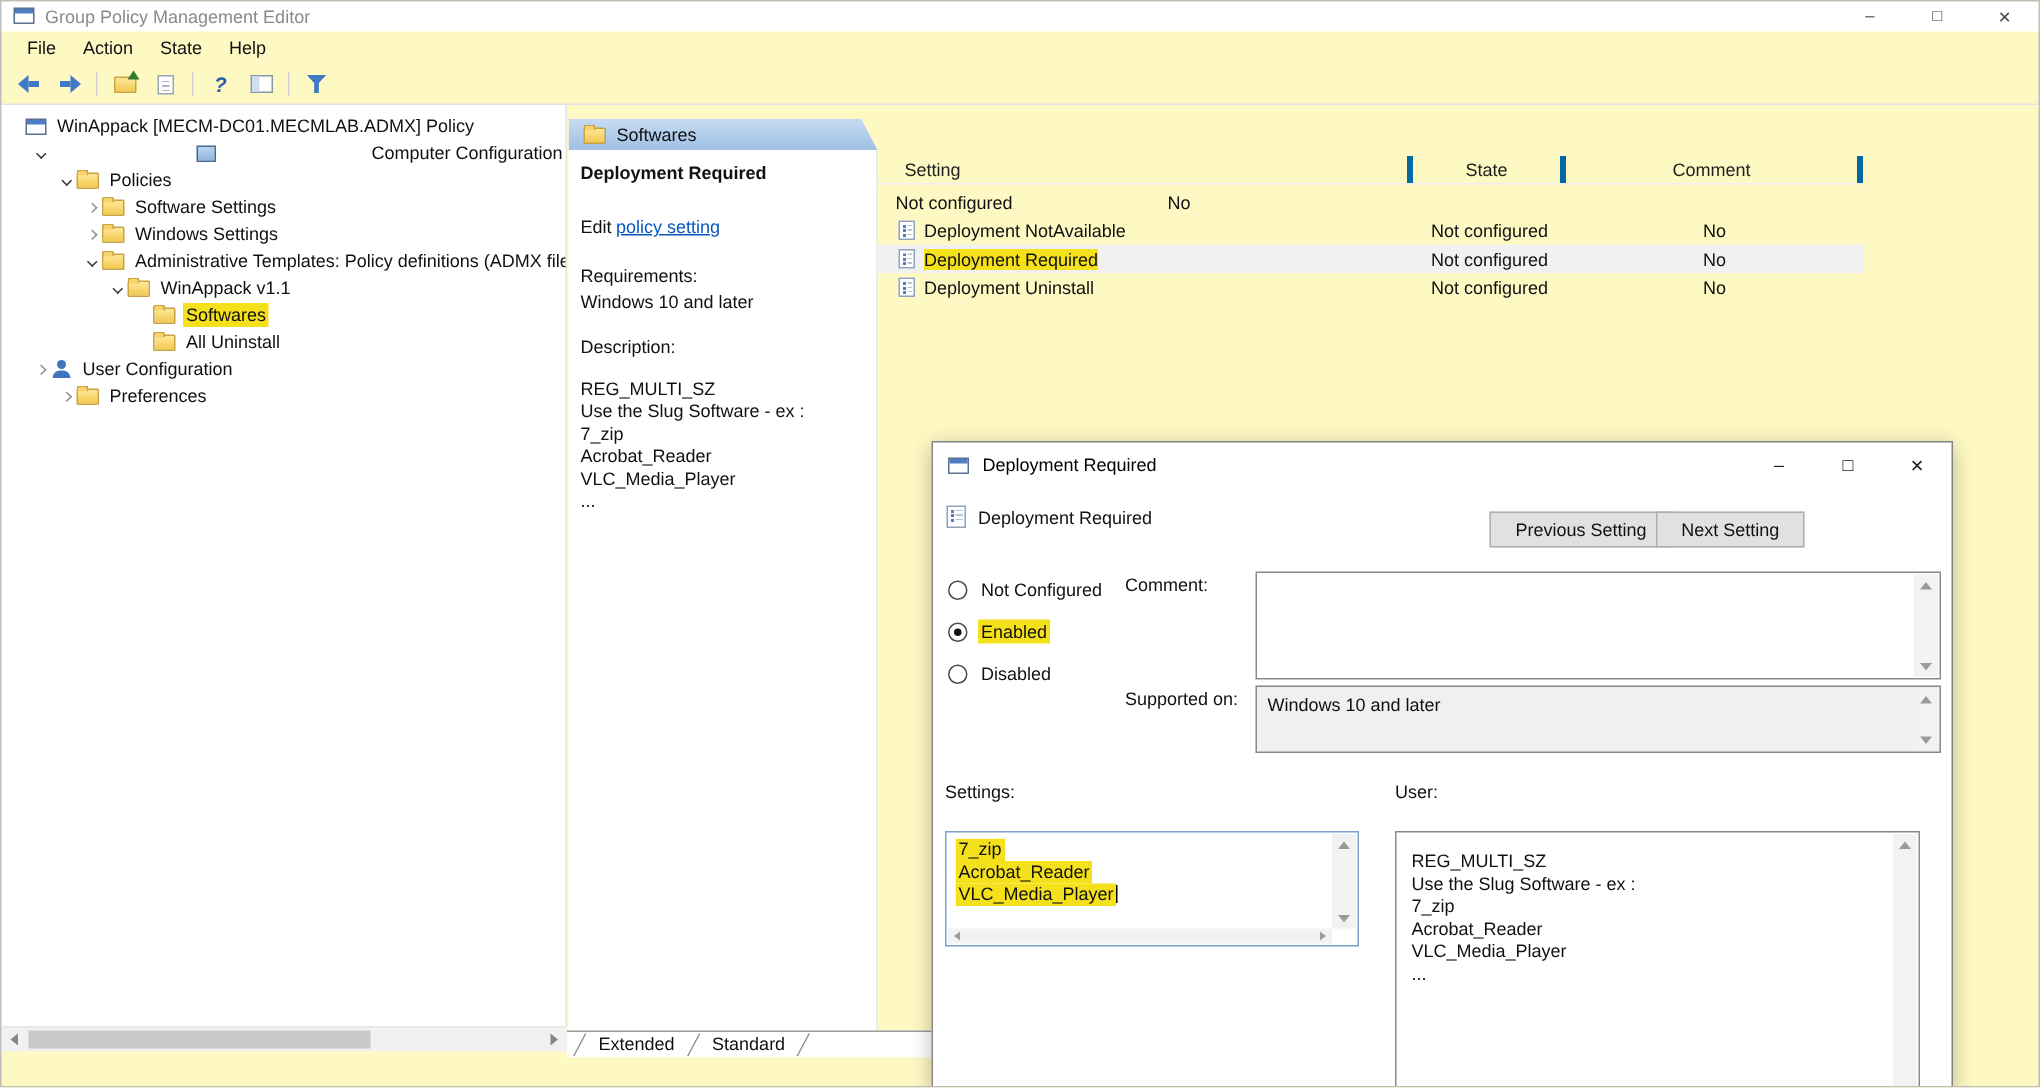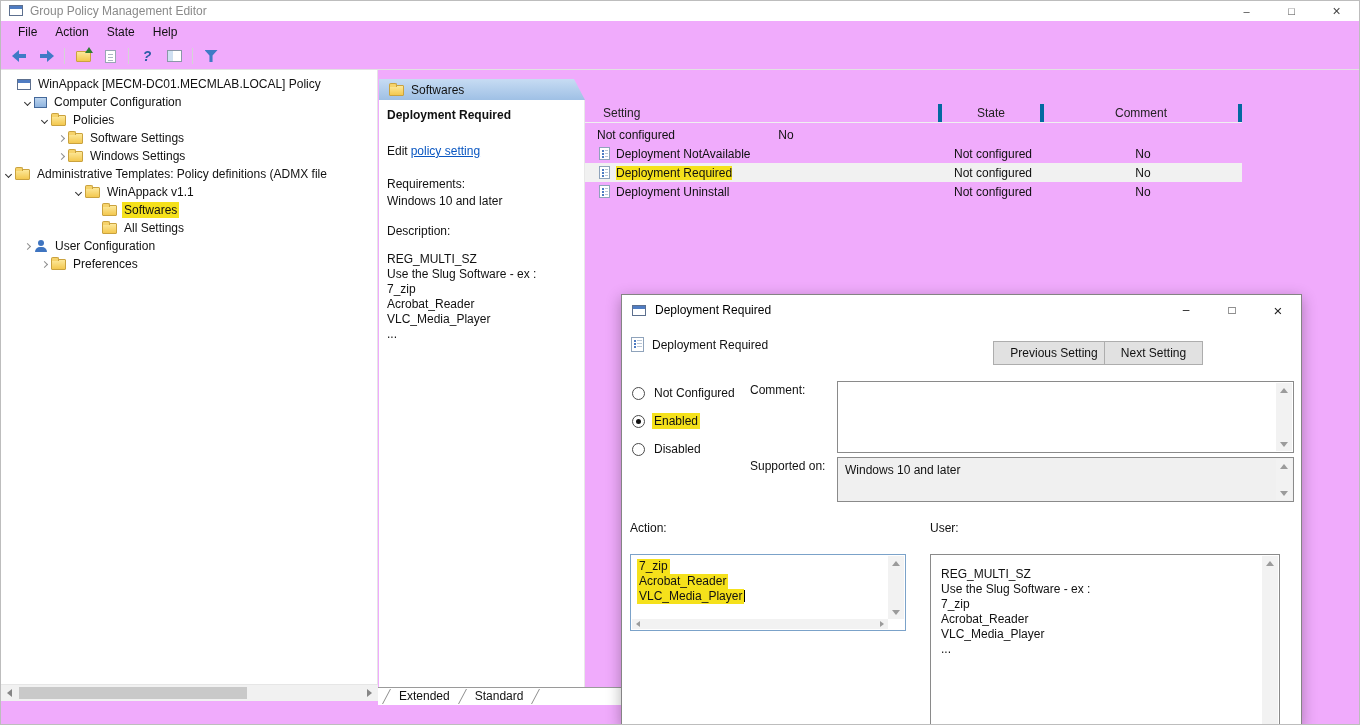--- a/index.html
+++ b/index.html
@@ -1,18 +1,18 @@
 <!DOCTYPE html>
 <html style="--hl: #f5e11b;"><head>
 <meta charset="utf-8">
 <style>
   *{box-sizing:border-box;margin:0;padding:0}
   html,body{width:1360px;height:725px;overflow:hidden}
   body{font-family:"Liberation Sans",sans-serif;font-size:12px;color:#111;background:#fff}
-  .screen{position:relative;width:1360px;height:725px;background:#f0abfc;border:1px solid #bdbdbd;overflow:hidden}
+  .screen{position:relative;width:1360px;height:725px;background:#fef9c3;border:1px solid #bdbdbd;overflow:hidden}
 
   
   .titlebar{position:absolute;left:0;top:0;width:100%;height:20px;background:#fff}
   .app-icon{position:absolute;left:8px;top:4px;width:14px;height:11px;border:1px solid #5c6f8e;background:#fff}
   .app-icon::before{content:"";position:absolute;left:0;top:0;right:0;height:3px;background:#4f7cc2}
   .win-title{position:absolute;left:29px;top:3px;color:#8a8a8a}
   .win-controls{position:absolute;right:0;top:0;height:20px;display:flex}
   .win-btn{width:45px;height:20px;display:flex;align-items:center;justify-content:center;color:#444;font-size:11px}
   .win-btn.close{font-size:14px}
 
@@ -190,23 +190,23 @@
       <span class="tb-sep"></span>
       <span class="tb-icon">
         <i class="ic-filter"></i>
       </span>
     </div>
 
   <div class="tree-pane" id="tree">
       <div class="tree-row" style="padding-left: 2px;">
         <span class="chev chev-none"></span>
         <span class="ti ic-console"></span>
-        <span class="tree-label">WinAppack [MECM-DC01.MECMLAB.LOCAL] Policy</span>
-      </div>
-      <div class="tree-row" style="padding-left: 19px;">
+        <span class="tree-label">WinAppack [MECM-DC01.MECMLAB.ADMX] Policy</span>
+      </div>
+      <div class="tree-row" style="padding-left: 19px; justify-content: space-between;">
         <span class="chev chev-down">
           <i></i>
         </span>
         <span class="ti ic-computer"></span>
         <span class="tree-label">Computer Configuration</span>
       </div>
       <div class="tree-row" style="padding-left: 36px;">
         <span class="chev chev-down">
           <i></i>
         </span>
@@ -220,21 +220,21 @@
         <span class="ti ic-folder"></span>
         <span class="tree-label">Software Settings</span>
       </div>
       <div class="tree-row" style="padding-left: 53px;">
         <span class="chev chev-right">
           <i></i>
         </span>
         <span class="ti ic-folder"></span>
         <span class="tree-label">Windows Settings</span>
       </div>
-      <div class="tree-row" style="">
+      <div class="tree-row" style="padding-left: 53px;">
         <span class="chev chev-down">
           <i></i>
         </span>
         <span class="ti ic-folder"></span>
         <span class="tree-label">Administrative Templates: Policy definitions (ADMX file</span>
       </div>
       <div class="tree-row" style="padding-left: 70px;">
         <span class="chev chev-down">
           <i></i>
         </span>
@@ -242,21 +242,21 @@
         <span class="tree-label">WinAppack v1.1</span>
       </div>
       <div class="tree-row" style="padding-left: 87px;">
         <span class="chev chev-none"></span>
         <span class="ti ic-folder"></span>
         <span class="tree-label hl">Softwares</span>
       </div>
       <div class="tree-row" style="padding-left: 87px;">
         <span class="chev chev-none"></span>
         <span class="ti ic-folder"></span>
-        <span class="tree-label">All Settings</span>
+        <span class="tree-label">All Uninstall</span>
       </div>
       <div class="tree-row" style="padding-left: 19px;">
         <span class="chev chev-right">
           <i></i>
         </span>
         <span class="ti ic-user"></span>
         <span class="tree-label">User Configuration</span>
       </div>
       <div class="tree-row" style="padding-left: 36px;">
         <span class="chev chev-right">
@@ -396,21 +396,21 @@
       <div class="vscroll">
         <span class="sq">
             <i class="tri tri-u"></i>
           </span>
         <span class="sq">
             <i class="tri tri-d"></i>
           </span>
       </div>
     </div>
 
-    <span class="fld-label lbl-options">Action:</span>
+    <span class="fld-label lbl-options">Settings:</span>
     <span class="fld-label lbl-help">User:</span>
 
     <div class="box options-box">
       <div class="opt-lines" id="opt-lines">
           <div><span class="hl">7_zip</span></div>
           <div><span class="hl">Acrobat_Reader</span></div>
           <div><span class="hl">VLC_Media_Player</span><span class="caret"></span></div>
         </div>
       <div class="vscroll short">
         <span class="sq">

